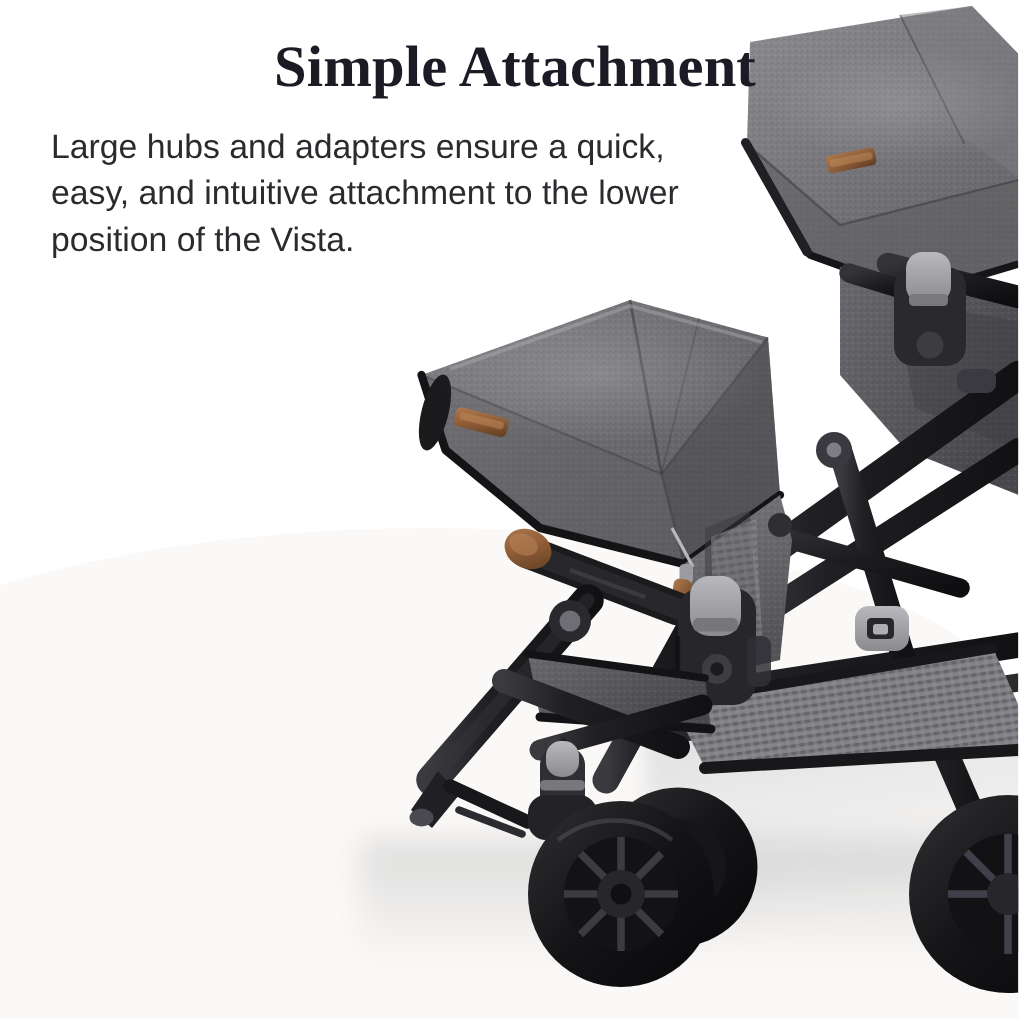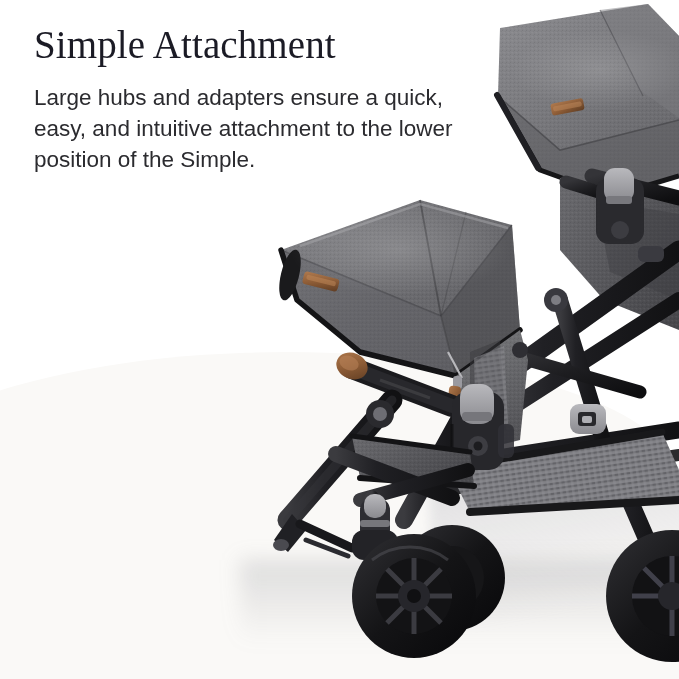--- a/index.html
+++ b/index.html
@@ -44,25 +44,26 @@
 
   
   .text-block{
     position:absolute;left:34px;top:22px;width:470px;
     z-index:40;
   }
   .headline{
     font-family:"Liberation Serif", serif;
     font-size:39px;
     line-height:46px;
-    font-weight:400;
+    font-weight:700;
     color:#1b1b25;
     letter-spacing:.1px;
     margin:0 0 14px 0;
     white-space:nowrap;
+    text-align:right;
   }
   .subcopy{
     font-family:"Liberation Sans", sans-serif;
     font-size:22.5px;
     line-height:31px;
     font-weight:400;
     color:#2b2b2f;
     margin:0;
     max-width:430px;
   }
@@ -77,21 +78,21 @@
 <body>
 
 <div id="stage">
 
   <div class="backdrop-curve"></div>
   <div class="floor-reflect"></div>
   <div class="floor-shadow"></div>
 
   <div class="text-block">
     <h1 class="headline">Simple Attachment</h1>
-    <p class="subcopy">Large hubs and adapters ensure a quick, easy, and intuitive attachment to the lower position of the Simple.</p>
+    <p class="subcopy">Large hubs and adapters ensure a quick, easy, and intuitive attachment to the lower position of the Vista.</p>
   </div>
 
   <svg id="stroller" viewBox="0 0 679 679">
     <defs>
       <linearGradient id="fabA" x1="0" y1="0" x2="1" y2="1">
         <stop offset="0" stop-color="#858589"></stop>
         <stop offset="0.45" stop-color="#6d6d71"></stop>
         <stop offset="1" stop-color="#5a5a5e"></stop>
       </linearGradient>
       <linearGradient id="fabB" x1="0" y1="0" x2="0.3" y2="1">

